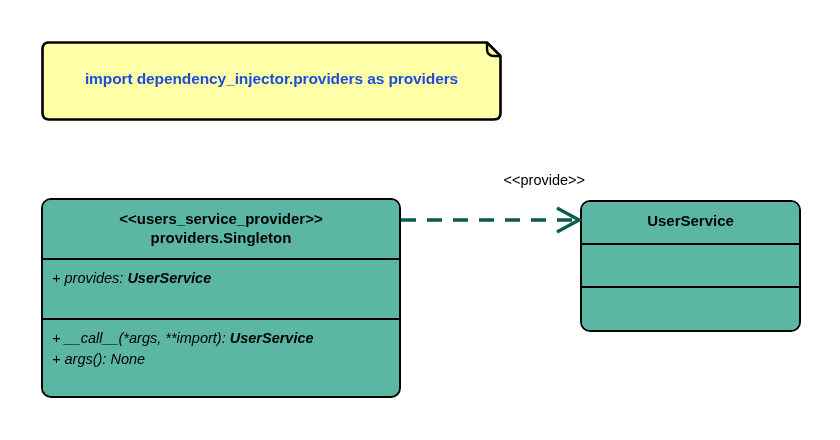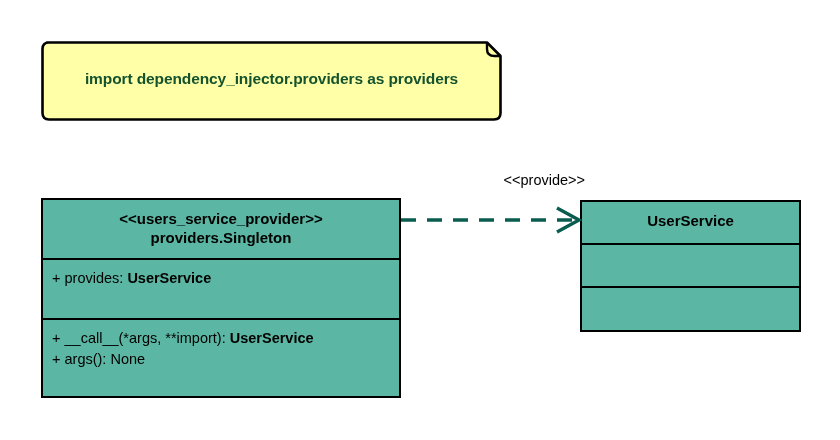--- a/index.html
+++ b/index.html
@@ -34,32 +34,32 @@
     inset: 0;
   }
   .note-text {
     position: absolute;
     left: 0;
     right: 0;
     top: 30px;
     text-align: center;
     font-size: 15.5px;
     font-weight: bold;
-    color: #14532d;
+    color: #1d4ed8;
     letter-spacing: -0.1px;
     white-space: nowrap;
   }
 
   
   .umlclass {
     position: absolute;
     box-sizing: border-box;
     background: #5bb7a4;
     border: 2.6px solid #000000;
-    border-radius: 0;
+    border-radius: 10px;
     overflow: hidden;
   }
   .compartment {
     box-sizing: border-box;
     background: #5bb7a4;
     position: relative;
   }
   .compartment + .compartment {
     border-top: 2.6px solid #000000;
   }
@@ -69,20 +69,21 @@
     font-size: 15px;
     color: #000000;
     line-height: 19px;
     padding-top: 9px;
   }
   .c-body {
     font-size: 14.5px;
     color: #000000;
     line-height: 21px;
     padding: 8px 0 0 9px;
+    font-style: italic;
   }
   .c-body .row {
     white-space: nowrap;
   }
   .bold {
     font-weight: bold;
   }
 
   
   #class-provider {

